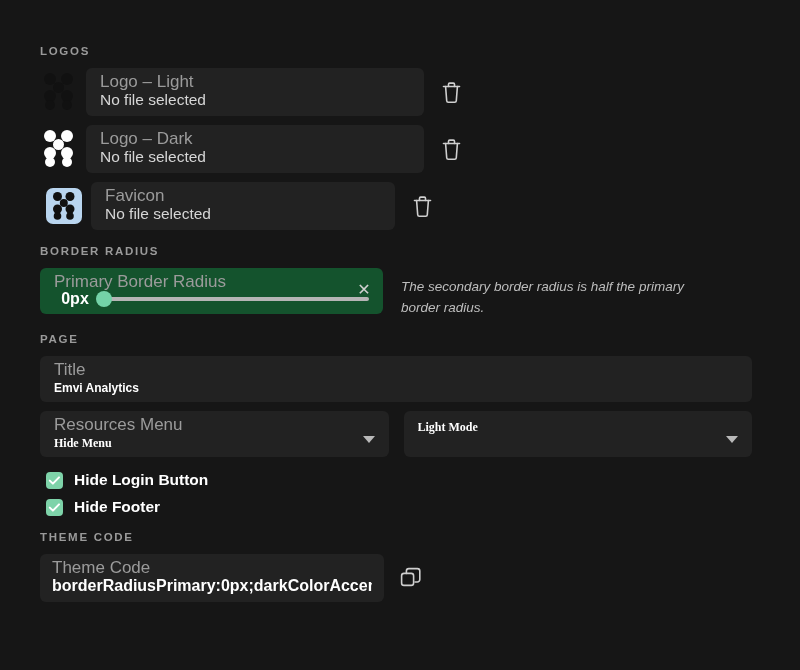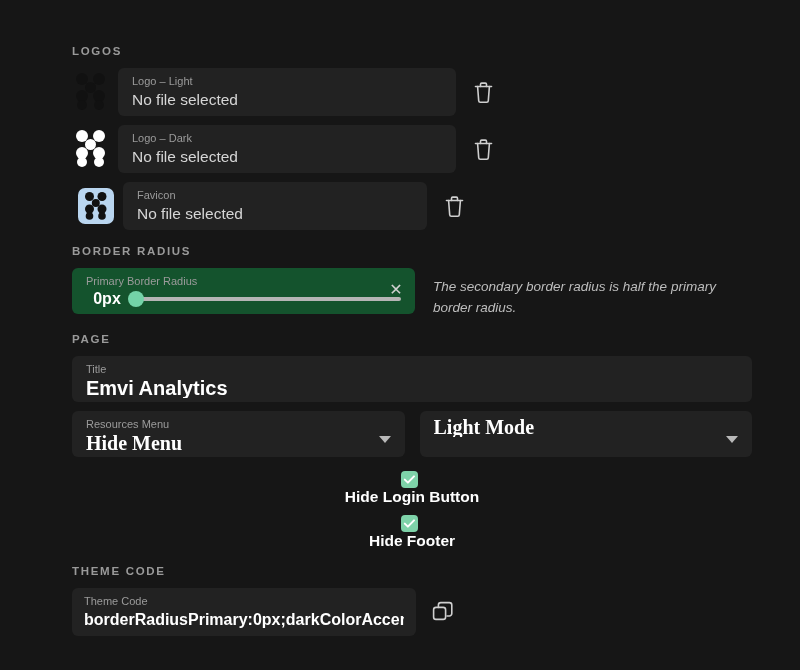--- a/index.html
+++ b/index.html
@@ -15,21 +15,21 @@
     color: #e8e8e8;
     overflow: hidden;
     -webkit-font-smoothing: antialiased;
   }
 
   .page {
     position: relative;
     width: 800px;
     height: 630px;
     box-sizing: border-box;
-    padding: 44px 48px 0 72px;
+    padding: 44px 48px 0 40px;
     border-radius: 24px;
   }
 
   
   .section-header {
     font-size: 11.5px;
     letter-spacing: 1.7px;
     font-weight: 700;
     color: #9a9a9a;
     text-transform: uppercase;
@@ -71,21 +71,21 @@
     border-radius: 6px;
     height: 48px;
     box-sizing: border-box;
     padding: 6px 14px 0 14px;
     flex: 0 0 auto;
     width: 338px;
   }
   .file-field.favicon-field { width: 304px; }
 
   .field-label {
-    font-size: 11px;
+    font-size: 17px;
     color: #9b9b9b;
     line-height: 15px;
     margin-bottom: 1px;
   }
   .field-value {
     font-size: 15.5px;
     color: #d6d6d6;
     line-height: 20px;
     white-space: nowrap;
     overflow: hidden;
@@ -189,21 +189,21 @@
     position: relative;
     background: #222222;
     border-radius: 6px;
     height: 46px;
     box-sizing: border-box;
     padding: 6px 14px 0 14px;
     flex: 1 1 0;
     min-width: 0;
   }
   .text-field .field-value {
-    font-size: 20px;
+    font-size: 12px;
     font-weight: 700;
     color: #ffffff;
     text-overflow: clip;
   }
   .select-field .field-value { padding-right: 26px; font-family: Liberation Serif, serif; }
 
   .chevron {
     position: absolute;
     right: 14px;
     bottom: 14px;
@@ -214,21 +214,20 @@
     border-top: 7px solid #b9b9b9;
   }
 
   
   .check-list { margin: 14px 0 4px 0; }
   .check-row {
     display: flex;
     align-items: center;
     margin-bottom: 9px;
     cursor: pointer;
-    flex-direction: column;
   }
   .checkbox {
     width: 17px;
     height: 17px;
     flex: 0 0 17px;
     border-radius: 4px;
     background: #7ed3a9;
     margin-right: 11px;
     margin-left: 6px;
     display: flex;

